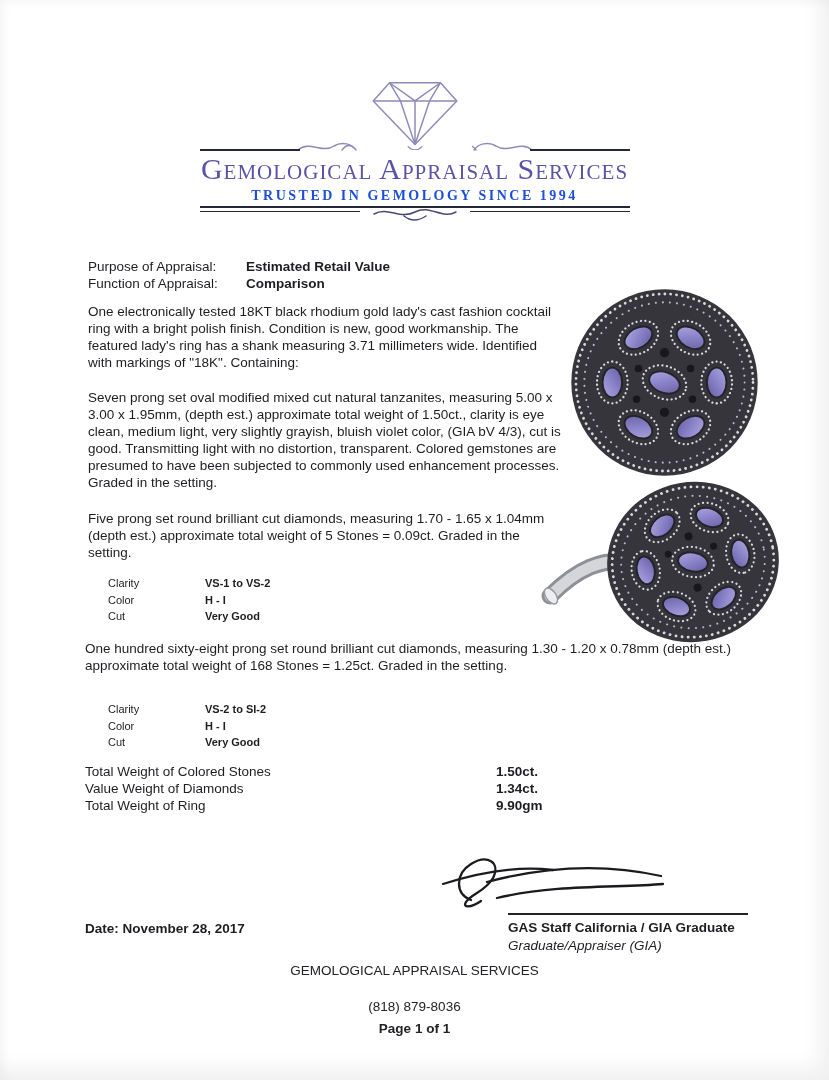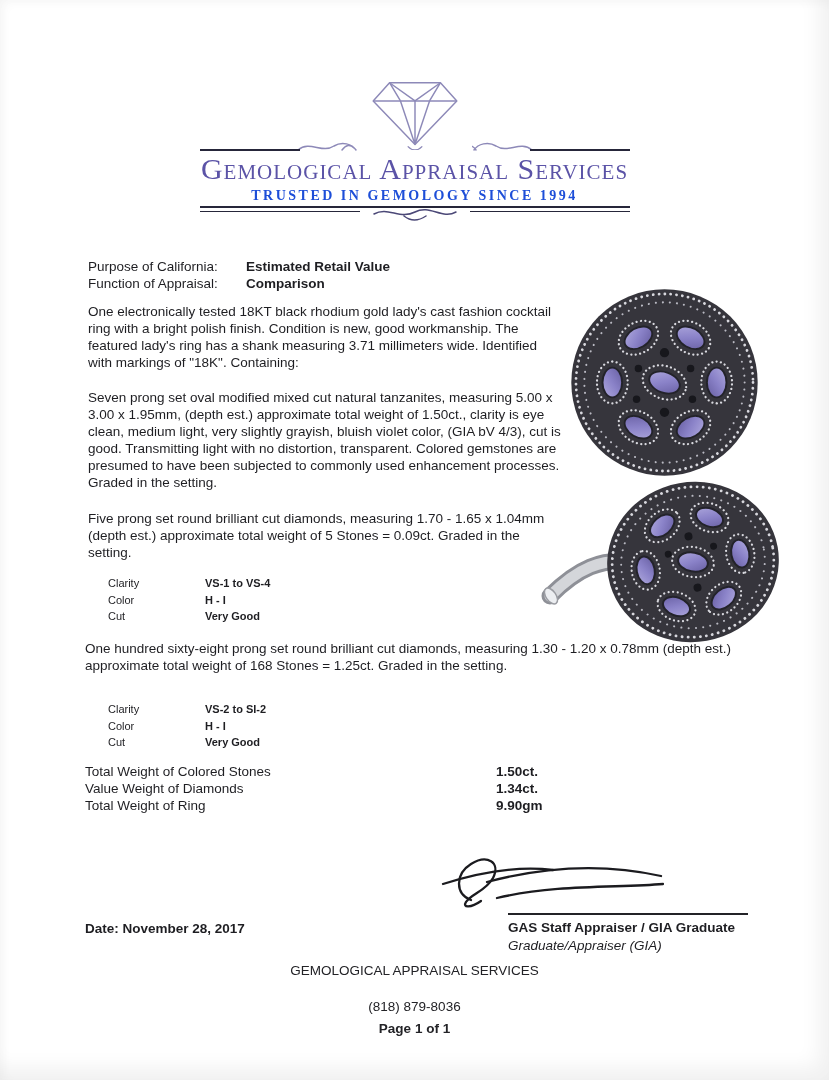--- a/index.html
+++ b/index.html
@@ -65,36 +65,36 @@
   <div class="abs center brand-tagline" style="top:188px;">TRUSTED IN GEMOLOGY SINCE 1994</div>
 
   <div class="abs rule" style="left:200px;top:206px;width:430px;"></div>
   <div class="abs rule-thin" style="left:200px;top:211px;width:160px;"></div>
   <div class="abs rule-thin" style="left:470px;top:211px;width:160px;"></div>
   <svg class="abs" style="left:370px;top:204px;width:90px;height:20px;" viewBox="0 0 90 20">
     <path d="M4,10 C18,2 30,16 45,8 C60,0 72,16 86,8 M34,12 q10,8 22,0" fill="none" stroke="#4b4877" stroke-width="1.5" stroke-linecap="round"></path>
   </svg>
 
   <div class="abs field-grid" style="left:88px;top:258px;width:470px;">
-    <span>Purpose of California:</span>
+    <span>Purpose of Appraisal:</span>
     <span class="b">Estimated Retail Value</span>
     <span>Function of Appraisal:</span>
     <span class="b">Comparison</span>
   </div>
 
   <div class="abs body-text" style="left:88px;top:303px;width:468px;">One electronically tested 18KT black rhodium gold lady's cast fashion cocktail ring with a bright polish finish. Condition is new, good workmanship. The featured lady's ring has a shank measuring 3.71 millimeters wide. Identified with markings of "18K".  Containing:</div>
 
   <div class="abs body-text" style="left:88px;top:389px;width:475px;">Seven prong set oval modified mixed cut natural tanzanites, measuring 5.00 x 3.00 x 1.95mm, (depth est.) approximate total weight of 1.50ct., clarity is eye clean, medium light, very slightly grayish, bluish violet color, (GIA bV 4/3), cut is good. Transmitting light with no distortion, transparent. Colored gemstones are presumed to have been subjected to commonly used enhancement processes. Graded in the setting.</div>
 
   <div class="abs body-text" style="left:88px;top:510px;width:475px;">Five prong set round brilliant cut diamonds, measuring 1.70 - 1.65 x 1.04mm (depth est.) approximate total weight of 5 Stones = 0.09ct. Graded in the setting.</div>
 
   <div class="abs grade-table" style="left:108px;top:575px;">
     <div class="grade-row">
       <span class="gl">Clarity</span>
-      <span class="b">VS-1 to VS-4</span>
+      <span class="b">VS-1 to VS-2</span>
     </div>
     <div class="grade-row">
       <span class="gl">Color</span>
       <span class="b">H - I</span>
     </div>
     <div class="grade-row">
       <span class="gl">Cut</span>
       <span class="b">Very Good</span>
     </div>
   </div>
@@ -239,20 +239,20 @@
       <path d="M8,44 C52,30 86,26 118,30"></path>
       <path d="M52,42 C112,26 172,24 226,36"></path>
       <path d="M62,58 C122,44 182,48 228,44"></path>
     </g>
   </svg>
 
   <div class="abs sig-line" style="left:508px;top:913px;width:240px;"></div>
 
   <div class="abs body-text b" style="left:85px;top:920px;">Date: November 28, 2017</div>
 
-  <div class="abs body-text b" style="left:508px;top:919px;">GAS Staff Appraiser / GIA Graduate</div>
+  <div class="abs body-text b" style="left:508px;top:919px;">GAS Staff California / GIA Graduate</div>
   <div class="abs body-text i" style="left:508px;top:937px;">Graduate/Appraiser (GIA)</div>
 
   <div class="abs center footer-text" style="top:962px;">GEMOLOGICAL APPRAISAL SERVICES</div>
   <div class="abs center footer-text" style="top:998px;">(818) 879-8036</div>
   <div class="abs center footer-text b" style="top:1020px;">Page 1 of 1</div>
 
 </div>
 
 </body></html>

